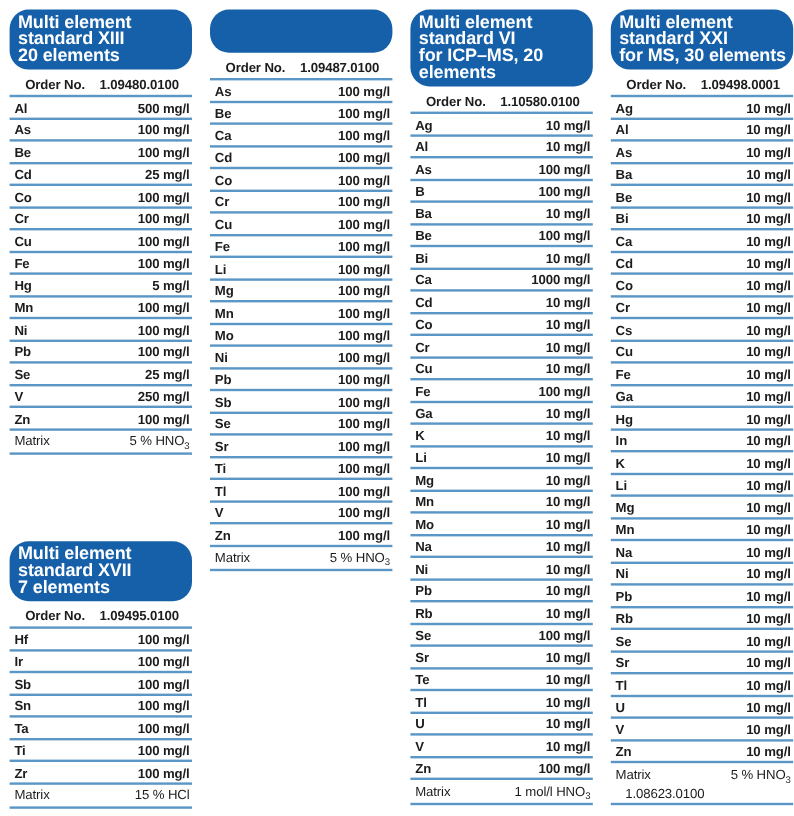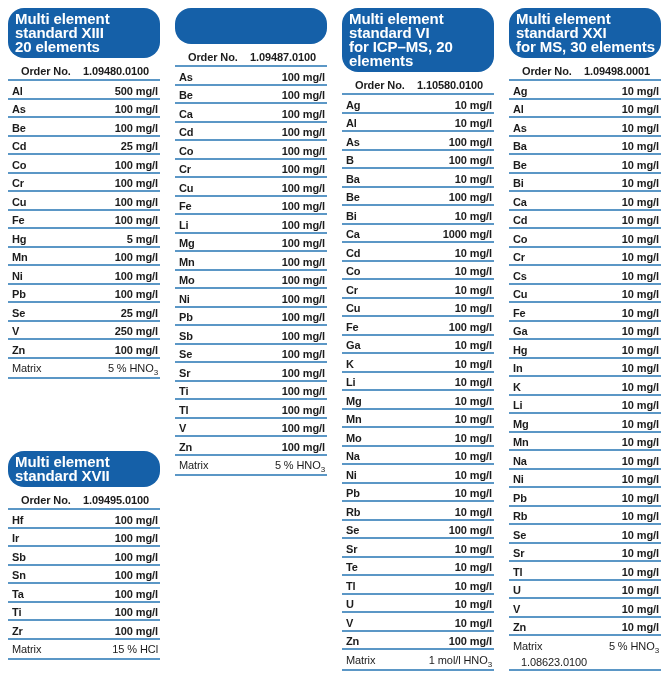--- a/index.html
+++ b/index.html
@@ -143,20 +143,21 @@
         <div class="matrix-block">
           <div class="mline">
             <span class="el">Matrix</span>
             <span class="val"><span>5 % HNO</span><sub>3</sub></span>
           </div>
         </div>
       </section>
     <section class="std-table second">
         <div class="hdr">
           <div>Multi element standard XVII</div>
+          <div>7 elements</div>
         </div>
         <div class="row order">
           <span class="lbl">Order No.</span>
           <span class="ordval">1.09495.0100</span>
         </div>
         <div class="row">
           <span class="el">Hf</span>
           <span class="val">100 mg/l</span>
         </div>
         <div class="row">

